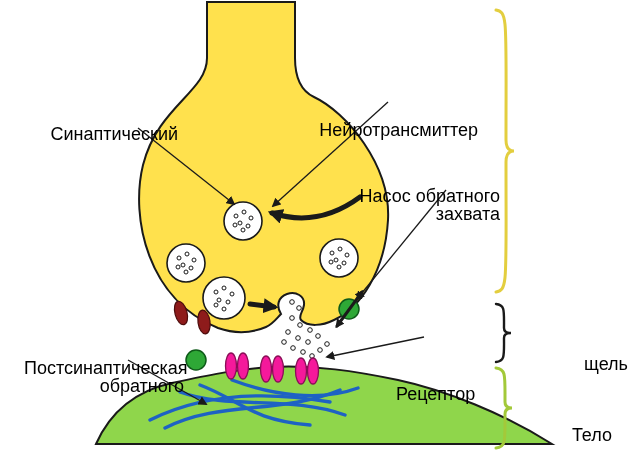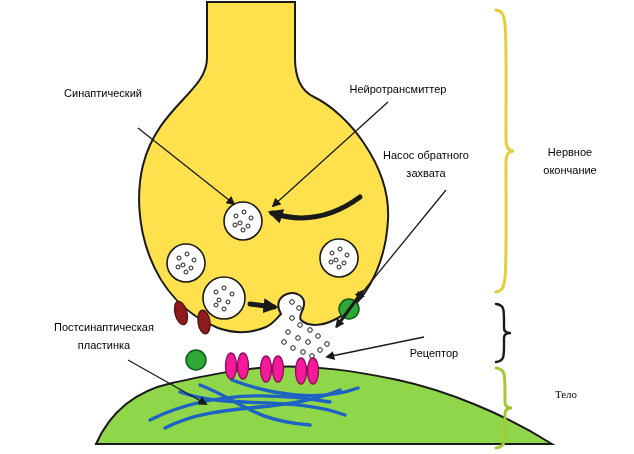--- a/index.html
+++ b/index.html
@@ -2,21 +2,21 @@
 <html style="--terminal-fill: #FFE14D; --cell-fill: #8FD64B; --vesicle-fill: #FFFFFF; --receptor-fill: #F5199B; --pump-fill: #2EA836; --channel-fill: #8E1B1B; --fiber-stroke: #1E62C4; --brace-nerve: #E3CE3F; --brace-cleft: #1A1A1A; --brace-body: #A3C93A; --outline: #1A1A1A; --text: #000000;"><head>
 <meta charset="utf-8">
 <style>
   html,body{margin:0;padding:0;background:#ffffff;}
   #stage{
     position:relative;width:634px;height:454px;background:#ffffff;overflow:hidden;
     font-family:"Liberation Sans", sans-serif;color:var(--text,#000);
   }
   #stage svg{position:absolute;left:0;top:0;}
   .lbl{
-    position:absolute;text-align:center;font-size:11px;line-height:18px;color:var(--text,#000);
+    position:absolute;text-align:right;font-size:18px;line-height:18px;color:var(--text,#000);margin-top:41px;
   }
   .lbl span{display:block;}
   
   .terminal{fill:var(--terminal-fill);stroke:var(--outline);stroke-width:2;}
   .cell{fill:var(--cell-fill);stroke:var(--outline);stroke-width:2;}
   .vesicle{fill:var(--vesicle-fill);stroke:var(--outline);stroke-width:1.6;}
   .nt-dot{fill:#ffffff;stroke:var(--outline);stroke-width:1;}
   .channel{fill:var(--channel-fill);stroke:#4d0d0d;stroke-width:1.2;}
   .pump{fill:var(--pump-fill);stroke:#0e5a18;stroke-width:1.5;}
   .receptor{fill:var(--receptor-fill);stroke:#8a0f57;stroke-width:1.3;}
@@ -165,34 +165,31 @@
 
   <div class="lbl" style="left:318px;top:80px;width:160px;">
     <span>Нейротрансмиттер</span>
   </div>
 
   <div class="lbl" style="left:352px;top:146px;width:148px;">
     <span>Насос обратного</span>
     <span>захвата</span>
   </div>
 
-  <div class="lbl" style="left:518px;top:143px;width:104px;">
-    <span>Нервное</span>
-    <span>окончание</span>
-  </div>
 
   <div class="lbl" style="left:24px;top:318px;width:160px;">
     <span>Постсинаптическая</span>
-    <span>пластинка</span>
+    <span>обратного</span>
   </div>
 
   <div class="lbl" style="left:396px;top:344px;width:76px;">
     <span>Рецептор</span>
   </div>
 
   <div class="lbl" style="left:508px;top:314px;width:120px;">
+    <span>щель</span>
   </div>
 
-  <div class="lbl" style="left:520px;top:385px;width:92px;font-family:Liberation Serif, serif;">
+  <div class="lbl" style="left:520px;top:385px;width:92px;">
     <span>Тело</span>
   </div>
 
 </div>
 
 </body></html>

